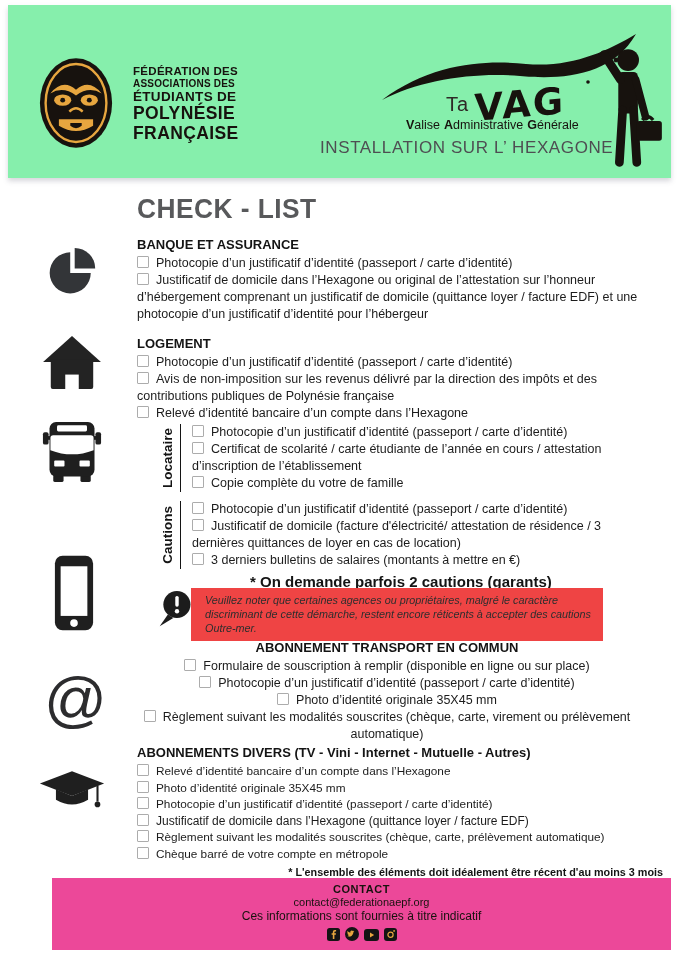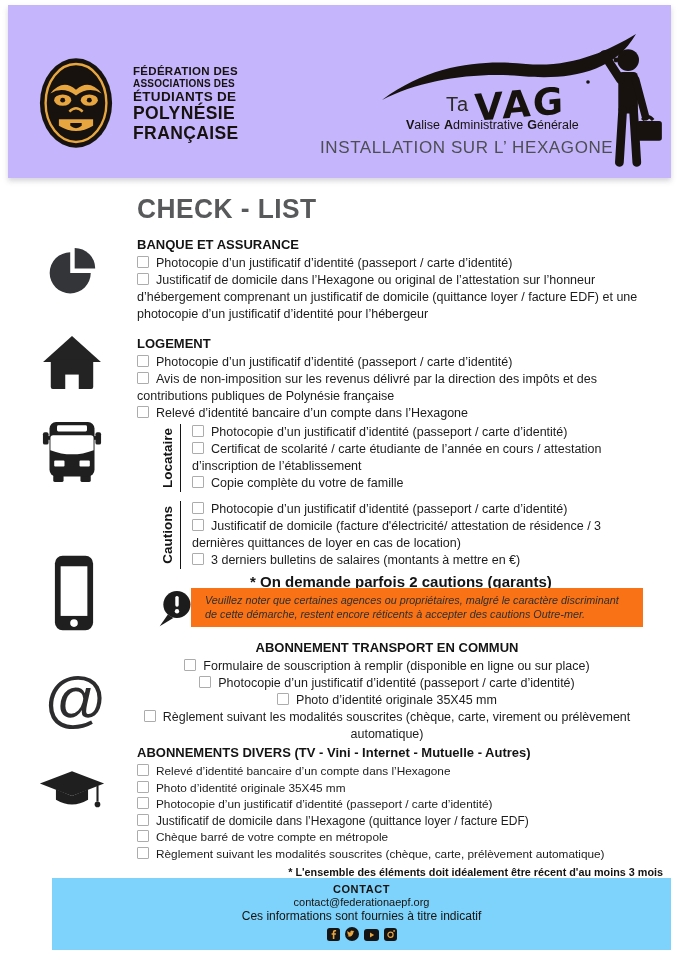--- a/index.html
+++ b/index.html
@@ -1,21 +1,21 @@
 <!DOCTYPE html>
 <html><head>
 <meta charset="utf-8">
 <style>
   * { margin:0; padding:0; box-sizing:border-box; }
   html,body { width:679px; height:960px; background:#ffffff; font-family:"Liberation Sans", sans-serif; color:#1a1a1a; }
   .page { position:relative; width:679px; height:960px; background:#fff; overflow:hidden; }
 
   
   .band-top { position:absolute; left:8px; right:8px; top:5px; height:173px;
-    background:#c4b5fd; box-shadow:0 3px 5px rgba(90,90,110,.25); }
+    background:#86efac; box-shadow:0 3px 5px rgba(90,90,110,.25); }
   .tiki { position:absolute; left:30px; top:50px; }
   .org { position:absolute; left:125px; top:60px; color:#17120e; font-weight:700; line-height:1.12; }
   .org .l1 { font-size:11.5px; letter-spacing:.3px; }
   .org .l2 { font-size:10px; letter-spacing:.2px; }
   .org .l3 { font-size:13.5px; letter-spacing:.3px; }
   .org .l4, .org .l5 { font-size:17.5px; letter-spacing:.4px; }
 
   .swoosh { position:absolute; left:370px; top:25px; }
   .tavag-line { position:absolute; left:438px; top:78px; white-space:nowrap; }
   .tavag-prefix { font-size:20px; color:#2e2a26; letter-spacing:1px; vertical-align:6px; }
@@ -43,28 +43,28 @@
   
   .sub { display:flex; }
   .sub-label { width:26px; display:flex; align-items:center; justify-content:center;
     border-right:1.5px solid #141414; margin-right:11px; }
   .vtext { writing-mode:vertical-rl; transform:rotate(180deg); font-weight:700; font-size:13.5px; color:#141414; }
   .sub-items { flex:1; }
 
   .note-center { font-size:15px; font-weight:700; color:#141414; margin-top:4px; margin-left:95px; }
 
   .warnrow { position:absolute; left:157px; top:588px; width:505px; display:flex; align-items:flex-start; }
-  .warnbox { background:#f97316; padding:5px 12px 6px 14px; font-size:10.8px; line-height:14px;
-    font-style:italic; color:#2e2e2e; width:452px; margin-left:-4px; }
+  .warnbox { background:#ef4444; padding:5px 12px 6px 14px; font-size:10.8px; line-height:14px;
+    font-style:italic; color:#2e2e2e; width:412px; margin-left:-4px; }
   .warnicon { position:relative; z-index:2; flex:0 0 auto; margin-top:1px; }
 
   .note-right { font-size:10.8px; font-weight:700; color:#141414; text-align:right; margin-top:4px; padding-right:2px; }
 
   
-  .band-bot { position:absolute; left:8px; right:8px; top:878px; height:72px; background:#7dd3fc;
+  .band-bot { position:absolute; left:8px; right:8px; top:878px; height:72px; background:#ec4899;
     display:flex; flex-direction:column; align-items:center; justify-content:center; gap:1px;margin-left:44px; }
   .f-contact { font-size:11px; font-weight:700; color:#17120e; letter-spacing:.6px; }
   .f-email { font-size:11px; color:#17120e; }
   .f-disc { font-size:12px; color:#17120e; }
   .f-social { display:flex; gap:5px; margin-top:3px; align-items:center; }
   .at-glyph { font-size:62px; font-weight:500; color:#2c2c2e; line-height:1; }
 </style>
 </head>
 <body>
 
@@ -233,22 +233,22 @@
     <div class="item"><span class="cb"></span><span>Règlement suivant les modalités souscrites (chèque, carte, virement ou prélèvement automatique)</span></div>
   </div>
 
   <div class="sec" style="left:137px; top:745px; width:528px;">
     <div class="sec-h">ABONNEMENTS DIVERS (TV - Vini - Internet - Mutuelle - Autres)</div>
     <div style="font-size:11.8px;">
       <div class="item" style="font-size:11.8px; line-height:16.5px;"><span class="cb"></span><span>Relevé d’identité bancaire d’un compte dans l’Hexagone</span></div>
       <div class="item" style="font-size:11.8px; line-height:16.5px;"><span class="cb"></span><span>Photo d’identité originale 35X45 mm</span></div>
       <div class="item" style="font-size:11.8px; line-height:16.5px;"><span class="cb"></span><span>Photocopie d’un justificatif d’identité (passeport / carte d’identité)</span></div>
       <div class="item" style="font-size:12px; line-height:16.5px;"><span class="cb"></span><span>Justificatif de domicile dans l’Hexagone (quittance loyer / facture EDF)</span></div>
+      <div class="item" style="font-size:11.8px; line-height:16.5px;"><span class="cb"></span><span>Règlement suivant les modalités souscrites (chèque, carte, prélèvement automatique)</span></div>
       <div class="item" style="font-size:11.8px; line-height:16.5px;"><span class="cb"></span><span>Chèque barré de votre compte en métropole</span></div>
-      <div class="item" style="font-size:11.8px; line-height:16.5px;"><span class="cb"></span><span>Règlement suivant les modalités souscrites (chèque, carte, prélèvement automatique)</span></div>
     </div>
     <div class="note-right">* L'ensemble des éléments doit idéalement être récent d'au moins 3 mois</div>
   </div>
 
   <div class="band-bot">
     <div class="f-contact">CONTACT</div>
     <div class="f-email">contact@federationaepf.org</div>
     <div class="f-disc">Ces informations sont fournies à titre indicatif</div>
     <div class="f-social">
       <span>

